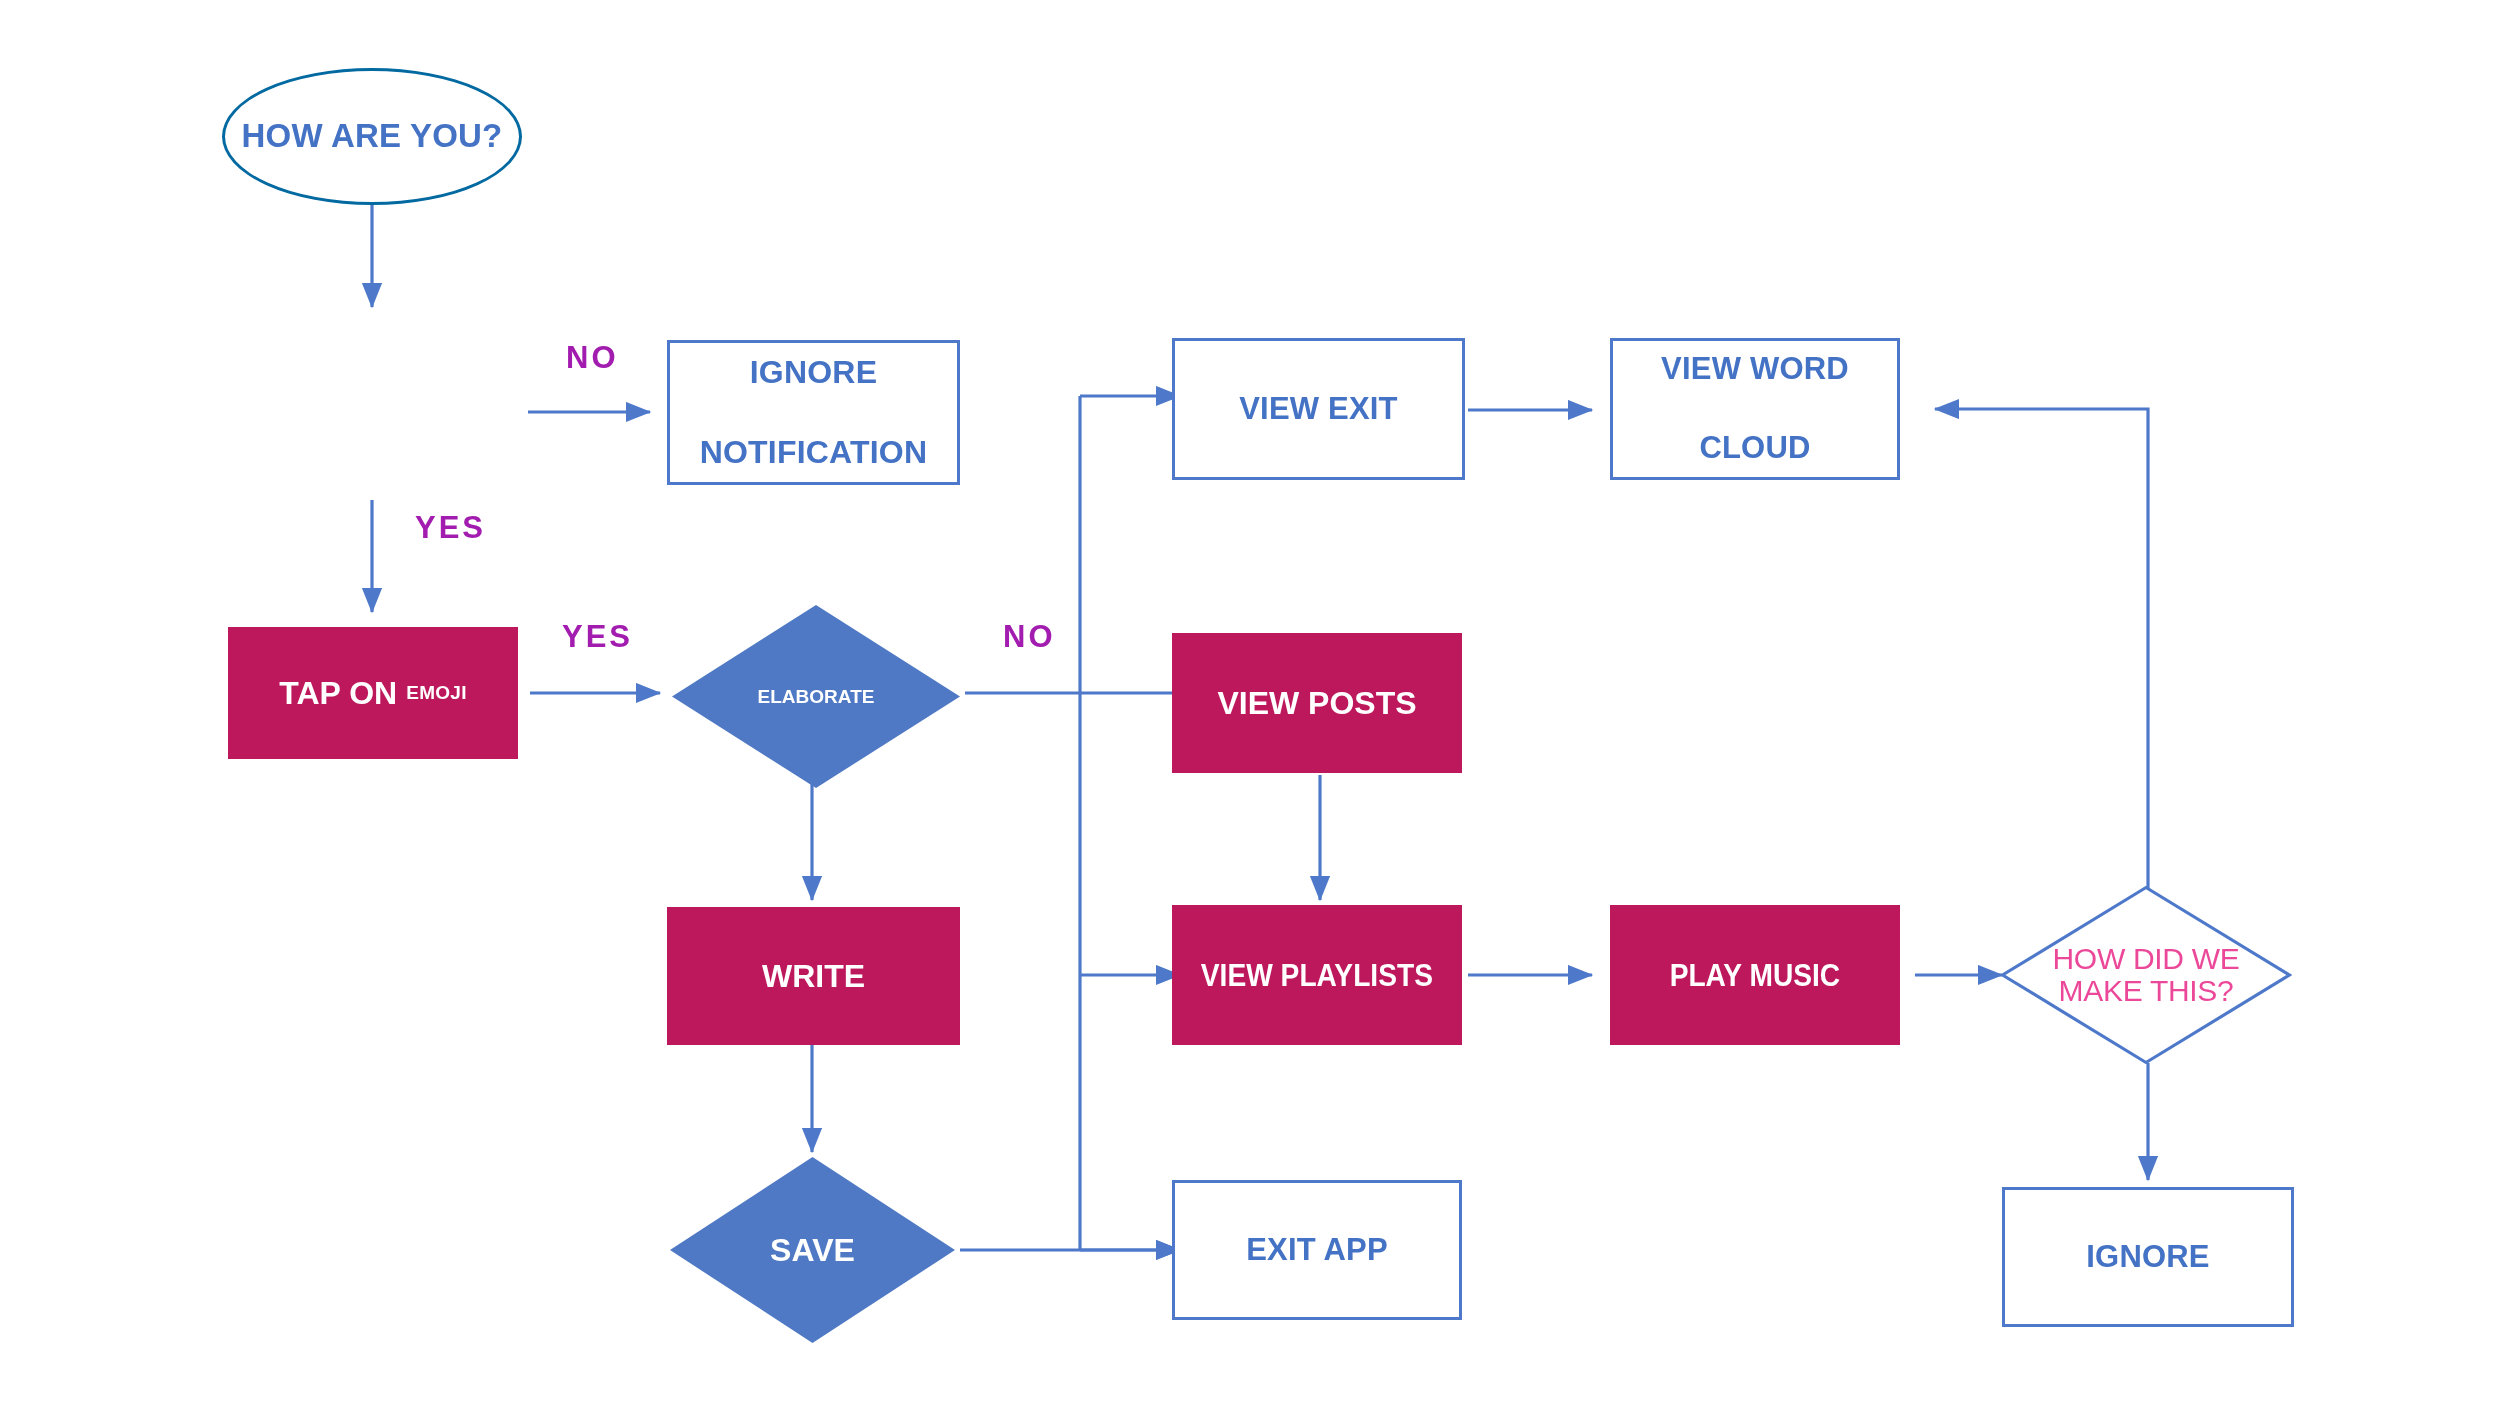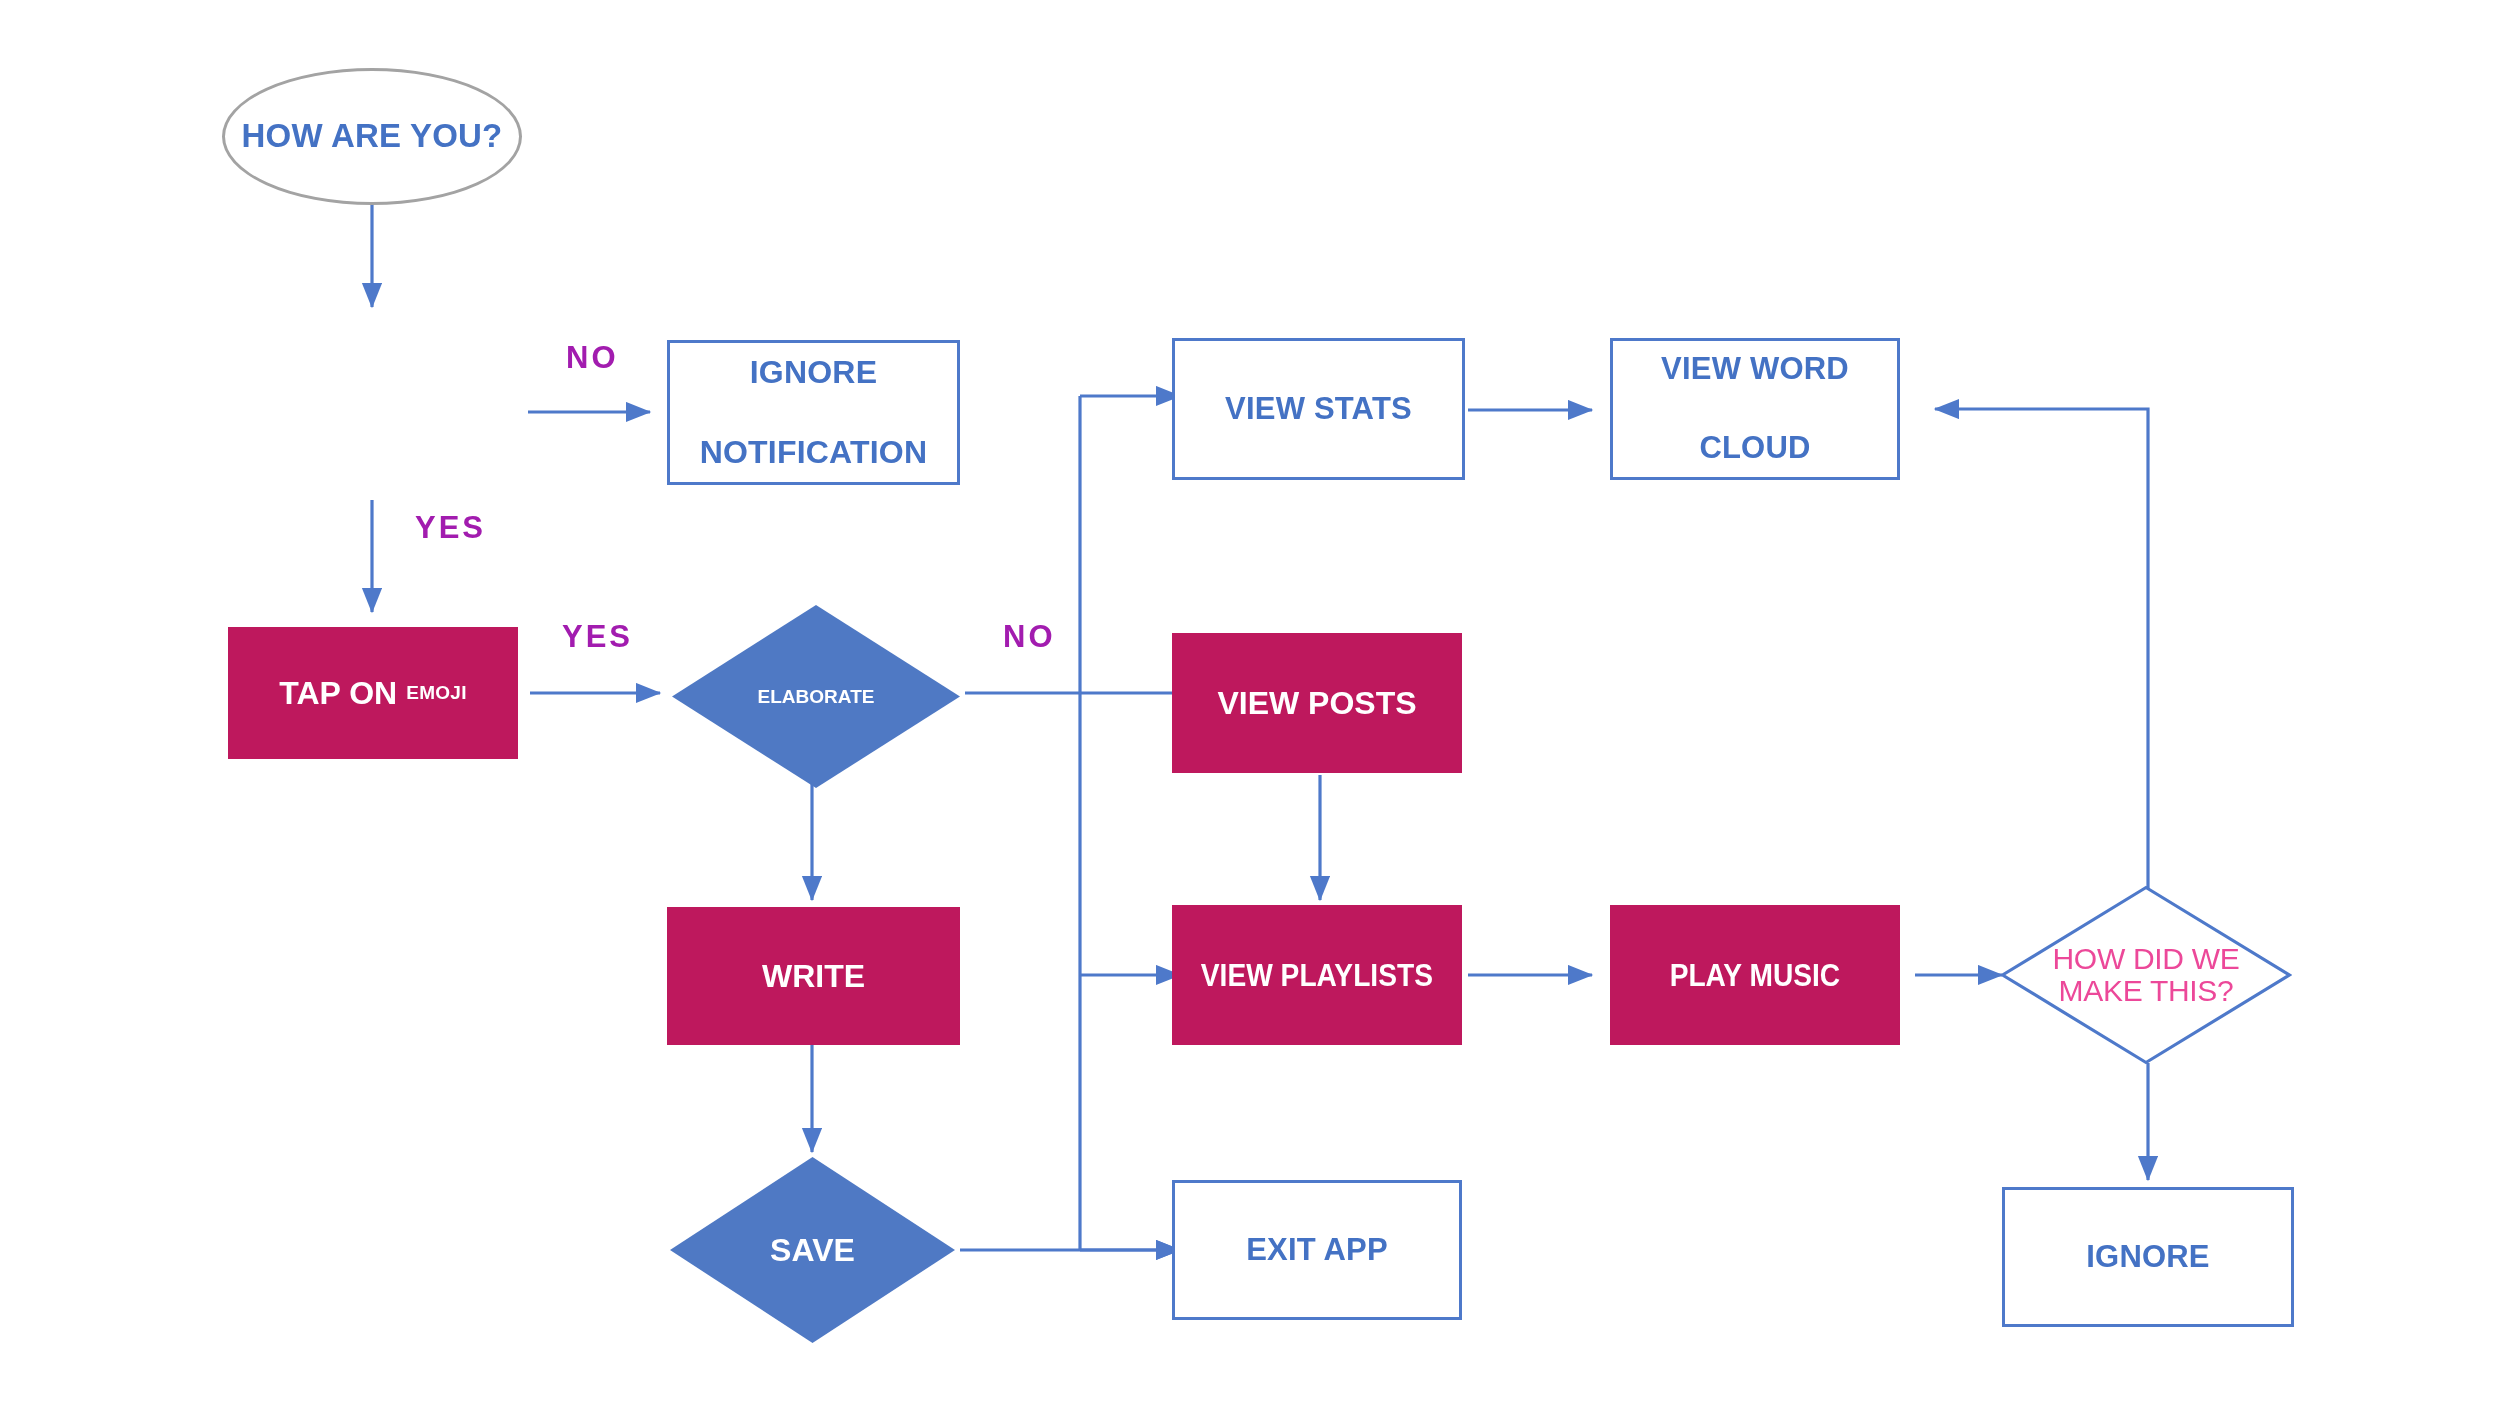--- a/index.html
+++ b/index.html
@@ -40,21 +40,21 @@
     border: 3px solid #4e79ca;
     gap: 42px;
   }
   .rect-fill {
     background: #be185d;
     border: none;
   }
   
   .ellipse {
     background: #ffffff;
-    border: 3px solid #a3a3a3;
+    border: 3px solid #0369a1;
     border-radius: 50%;
   }
   
   .diamond-wrap {
     position: absolute;
   }
   .diamond-shape {
     position: absolute;
     left: 0; top: 0;
     width: 100%;
@@ -194,21 +194,21 @@
   <div class="diamond-wrap" style="left:670px; top:1157px; width:285px; height:186px;">
     <svg class="diamond-shape" viewBox="0 0 285 186" preserveAspectRatio="none">
       <polygon points="142.5,0 285,93 142.5,186 0,93" fill="#4f79c4"></polygon>
     </svg>
     <div class="diamond-label">
       <span class="t-white fs-32">SAVE</span>
     </div>
   </div>
 
   <div class="node rect-outline" style="left:1172px; top:338px; width:293px; height:142px;">
-    <span class="t-blue fs-31">VIEW STATS</span>
+    <span class="t-blue fs-31">VIEW EXIT</span>
   </div>
 
   <div class="node rect-outline" style="left:1610px; top:338px; width:290px; height:142px; flex-direction:column;">
     <span class="t-blue fs-31">VIEW WORD</span>
     <span class="t-blue fs-31">CLOUD</span>
   </div>
 
   <div class="node rect-fill" style="left:1172px; top:633px; width:290px; height:140px;">
     <span class="t-white fs-32">VIEW POSTS</span>
   </div>

